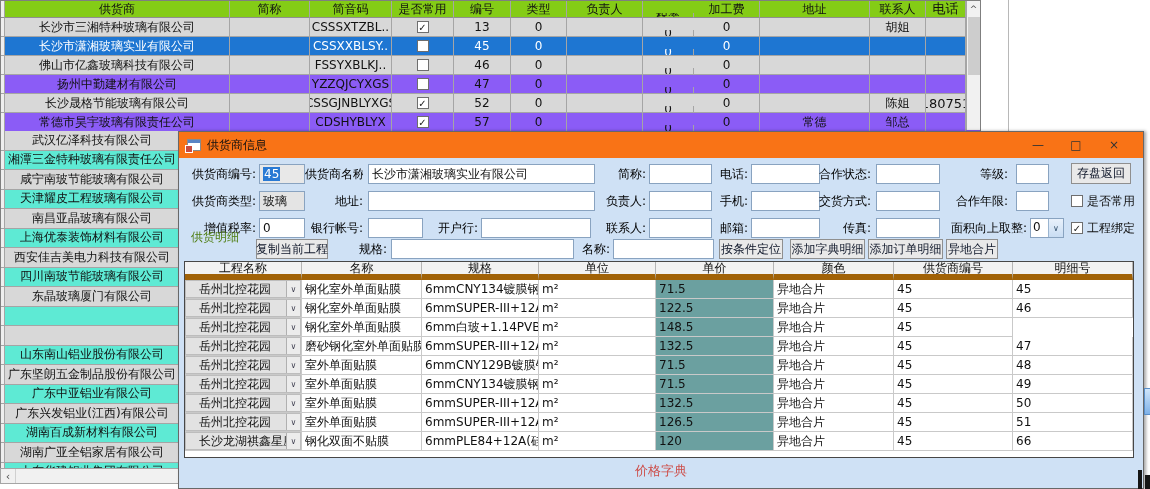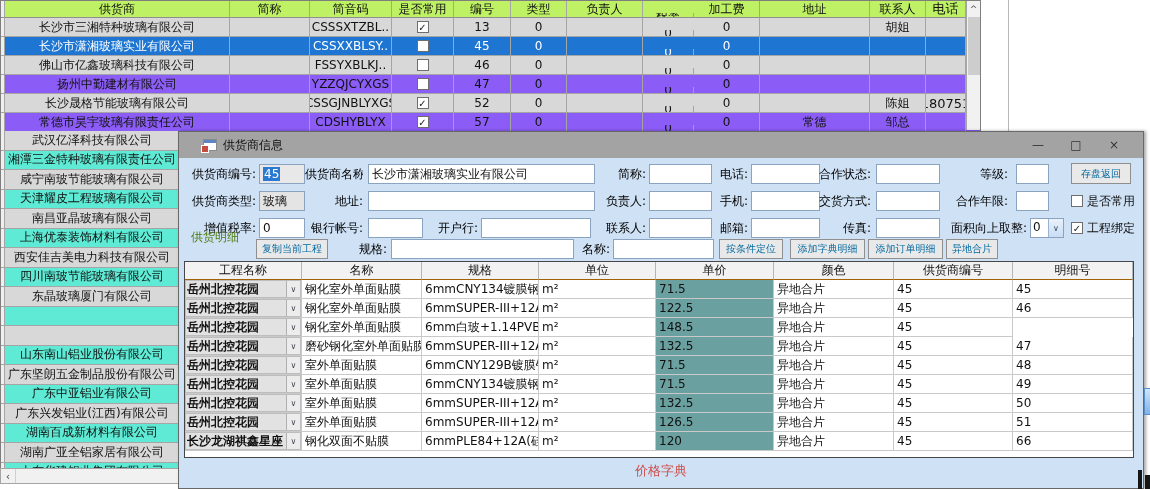--- a/index.html
+++ b/index.html
@@ -1,21 +1,21 @@
 <!DOCTYPE html>
 <html><head>
 <meta charset="utf-8">
 <style>
   * { margin:0; padding:0; box-sizing:border-box; }
   body { width:1150px; height:489px; overflow:hidden; font-family:"DejaVu Sans","Liberation Sans",sans-serif; font-size:12px; color:#111; background:#fff; }
   .screen { position:relative; width:1150px; height:489px; background:#fff; overflow:hidden; }
 
   
   .bg-grid { position:absolute; left:0; top:0; width:981px; height:131px; border:1px solid #7f7f7f; background:#fff; }
-  .bg-header { display:flex; height:17px; background:#bef264; }
+  .bg-header { display:flex; height:17px; background:#84cc16; }
   .bg-header .bgc { border-right:1px solid #a5a5a5; border-bottom:1px solid #8f8f8f; display:flex; align-items:center; justify-content:center; overflow:hidden; white-space:nowrap; }
   .bgr { display:flex; height:19px; background:#8b5cf6; }
   .bgrows .bgr:nth-child(odd) { background:#d8d8d8; }
   .bgr.selected { background:#1e76d2 !important; color:#fff; }
   .bgr .bgc { border-right:1px solid #a5a5a5; border-bottom:1px solid #a5a5a5; display:flex; align-items:center; justify-content:center; overflow:hidden; white-space:nowrap; }
   .bc-rh { flex:0 0 4px; background:#efefef; }
   .bgr .bc-rh { background:#efefef; }
   .bc-name { flex:0 0 225px; } .bc-abbr { flex:0 0 80px; } .bc-code { flex:0 0 82px; }
   .bc-common { flex:0 0 62px; } .bc-id { flex:0 0 57px; } .bc-type { flex:0 0 56px; }
   .bc-mgr { flex:0 0 76px; } .bc-tax { flex:0 0 51px;margin-top:12px; } .bc-fee { flex:0 0 66px; }
@@ -36,51 +36,51 @@
   .left-strip { position:absolute; left:0; top:131px; width:179px; height:337px; overflow:hidden; border-left:1px solid #7f7f7f; background:#fff; }
   .strip-row { display:flex; height:19.5px; border-bottom:1px solid #a5a5a5; background:#5eead4; }
   .left-strip .strip-row:nth-child(odd) { background:#d8d8d8; }
   .strip-row .gutter { flex:0 0 4px; background:#efefef; border-right:1px solid #a5a5a5; }
   .strip-row .sname { flex:1; display:flex; align-items:center; justify-content:center; overflow:hidden; white-space:nowrap; }
   .hscroll { position:absolute; left:0; top:468px; width:179px; height:16px; background:#f1f1f1; border:1px solid #a5a5a5; display:flex; }
   .hscroll .arrow { width:15px; display:flex; align-items:center; justify-content:center; color:#505050; font-size:11px; border-right:1px solid #d0d0d0; }
 
   
   .dialog { position:absolute; left:178px; top:131px; width:966px; height:358px; border:1px solid #686868; background:#cfe1f5; box-shadow:2px 0 3px rgba(0,0,0,.35); }
-  .titlebar { position:absolute; left:0; top:0; width:100%; height:26px; background:#a3a3a3; display:flex; align-items:center;padding-left:16px; }
+  .titlebar { position:absolute; left:0; top:0; width:100%; height:26px; background:#f97316; display:flex; align-items:center; }
   .form-icon { width:14px; height:12px; border:1px solid #8a8a8a; background:#fff; position:relative; margin:0 6px 0 8px; }
   .form-icon::before { content:""; position:absolute; top:0; left:0; right:0; height:3px; background:#5a84c4; }
   .form-icon::after { content:""; position:absolute; left:-3px; bottom:-3px; width:6px; height:6px; background:#c84b3f; border:1px solid #fff; }
   .title-text { font-size:12px; color:#111; }
   .win-btns { position:absolute; right:10px; top:0; height:26px; display:flex; }
   .win-btn { width:38px; height:26px; display:flex; align-items:center; justify-content:center; color:#333; font-size:12px; }
 
   .lbl { position:absolute; height:20px; line-height:20px; text-align:right; white-space:nowrap; overflow:hidden; color:#000; }
   .tb { position:absolute; height:20px; line-height:18px; background:#fff; border:1px solid #89a3c0; padding:0 3px; overflow:hidden; white-space:nowrap; }
   .tb.gray { background:#e4e4e4; }
   .seltext { background:#2a7ad4; color:#fff; padding:0 1px; }
-  .btn { position:absolute; height:21px; background:#e9e9e9; border:1px solid #8f8f8f; display:flex; align-items:center; justify-content:center; white-space:nowrap; font-size:10px; color:#0369a1; }
+  .btn { position:absolute; height:21px; background:#e9e9e9; border:1px solid #8f8f8f; display:flex; align-items:center; justify-content:center; white-space:nowrap; font-size:12px; color:#0f172a; }
   .chk { position:absolute; height:20px; display:flex; align-items:center; gap:4px; white-space:nowrap; }
   .acombo { position:absolute; height:20px; background:#fff; border:1px solid #89a3c0; display:flex; }
   .acombo .val { flex:1; padding:1px 2px; }
   .acombo .drop { flex:0 0 15px; background:linear-gradient(180deg,#e9f1fb,#c9ddf3); border-left:1px solid #9ab4cf; display:flex; align-items:center; justify-content:center; font-size:8px; color:#33506e; }
   .group-label { position:absolute; left:12px; top:97px; color:#4d7c0f; }
 
   
   .dgrid { position:absolute; left:5px; top:129px; width:950px; height:197px; background:#fff; border:1px solid #474747; overflow:hidden; }
   .dhead { display:flex; height:18px; background:#f2f2f2; }
-  .dhead .dc { border-right:1px solid #b5b5b5; border-bottom:1px solid #a16207; display:flex; align-items:center; justify-content:center; }
+  .dhead .dc { border-right:1px solid #b5b5b5; border-bottom:6px solid #a16207; display:flex; align-items:center; justify-content:center; }
   .drow { display:flex; height:19px; background:#fff; }
   .drow .dc { border-right:1px solid #c9c9c9; border-bottom:1px solid #c9c9c9; display:flex; align-items:center; padding:0 3px; overflow:hidden; white-space:nowrap; }
   .dc.c0 { flex:0 0 117px; } .dc.c1 { flex:0 0 120px; } .dc.c2 { flex:0 0 117px; }
   .dc.c3 { flex:0 0 117px; } .dc.c4 { flex:0 0 118px; } .dc.c5 { flex:0 0 120px; }
   .dc.c6 { flex:0 0 119px; } .dc.c7 { flex:1; }
   .drow .dc.c0 { padding:0; }
   .combo-cell { display:flex; width:100%; height:100%; background:#e2e2e2; border:1px solid #bdbdbd; }
-  .combo-cell .cval { flex:1; padding:0 1px; overflow:hidden; white-space:nowrap; display:flex; align-items:center;font-weight:bold; }
+  .combo-cell .cval { flex:1; padding:0 13px; overflow:hidden; white-space:nowrap; display:flex; align-items:center; }
   .combo-cell .carr { flex:0 0 14px; background:#ececec; border-left:1px solid #b0b0b0; display:flex; align-items:center; justify-content:center; font-size:8px; color:#445; }
   .combo-cell .carr::before { content:"∨"; }
   .price-cell { background:#6ba0a0; }
   .footer-red { position:absolute; left:0; top:330px; width:100%; text-align:center; color:#cd4f4b; font-size:13px; }
 </style>
 </head>
 <body>
 
 <div class="screen">
 

